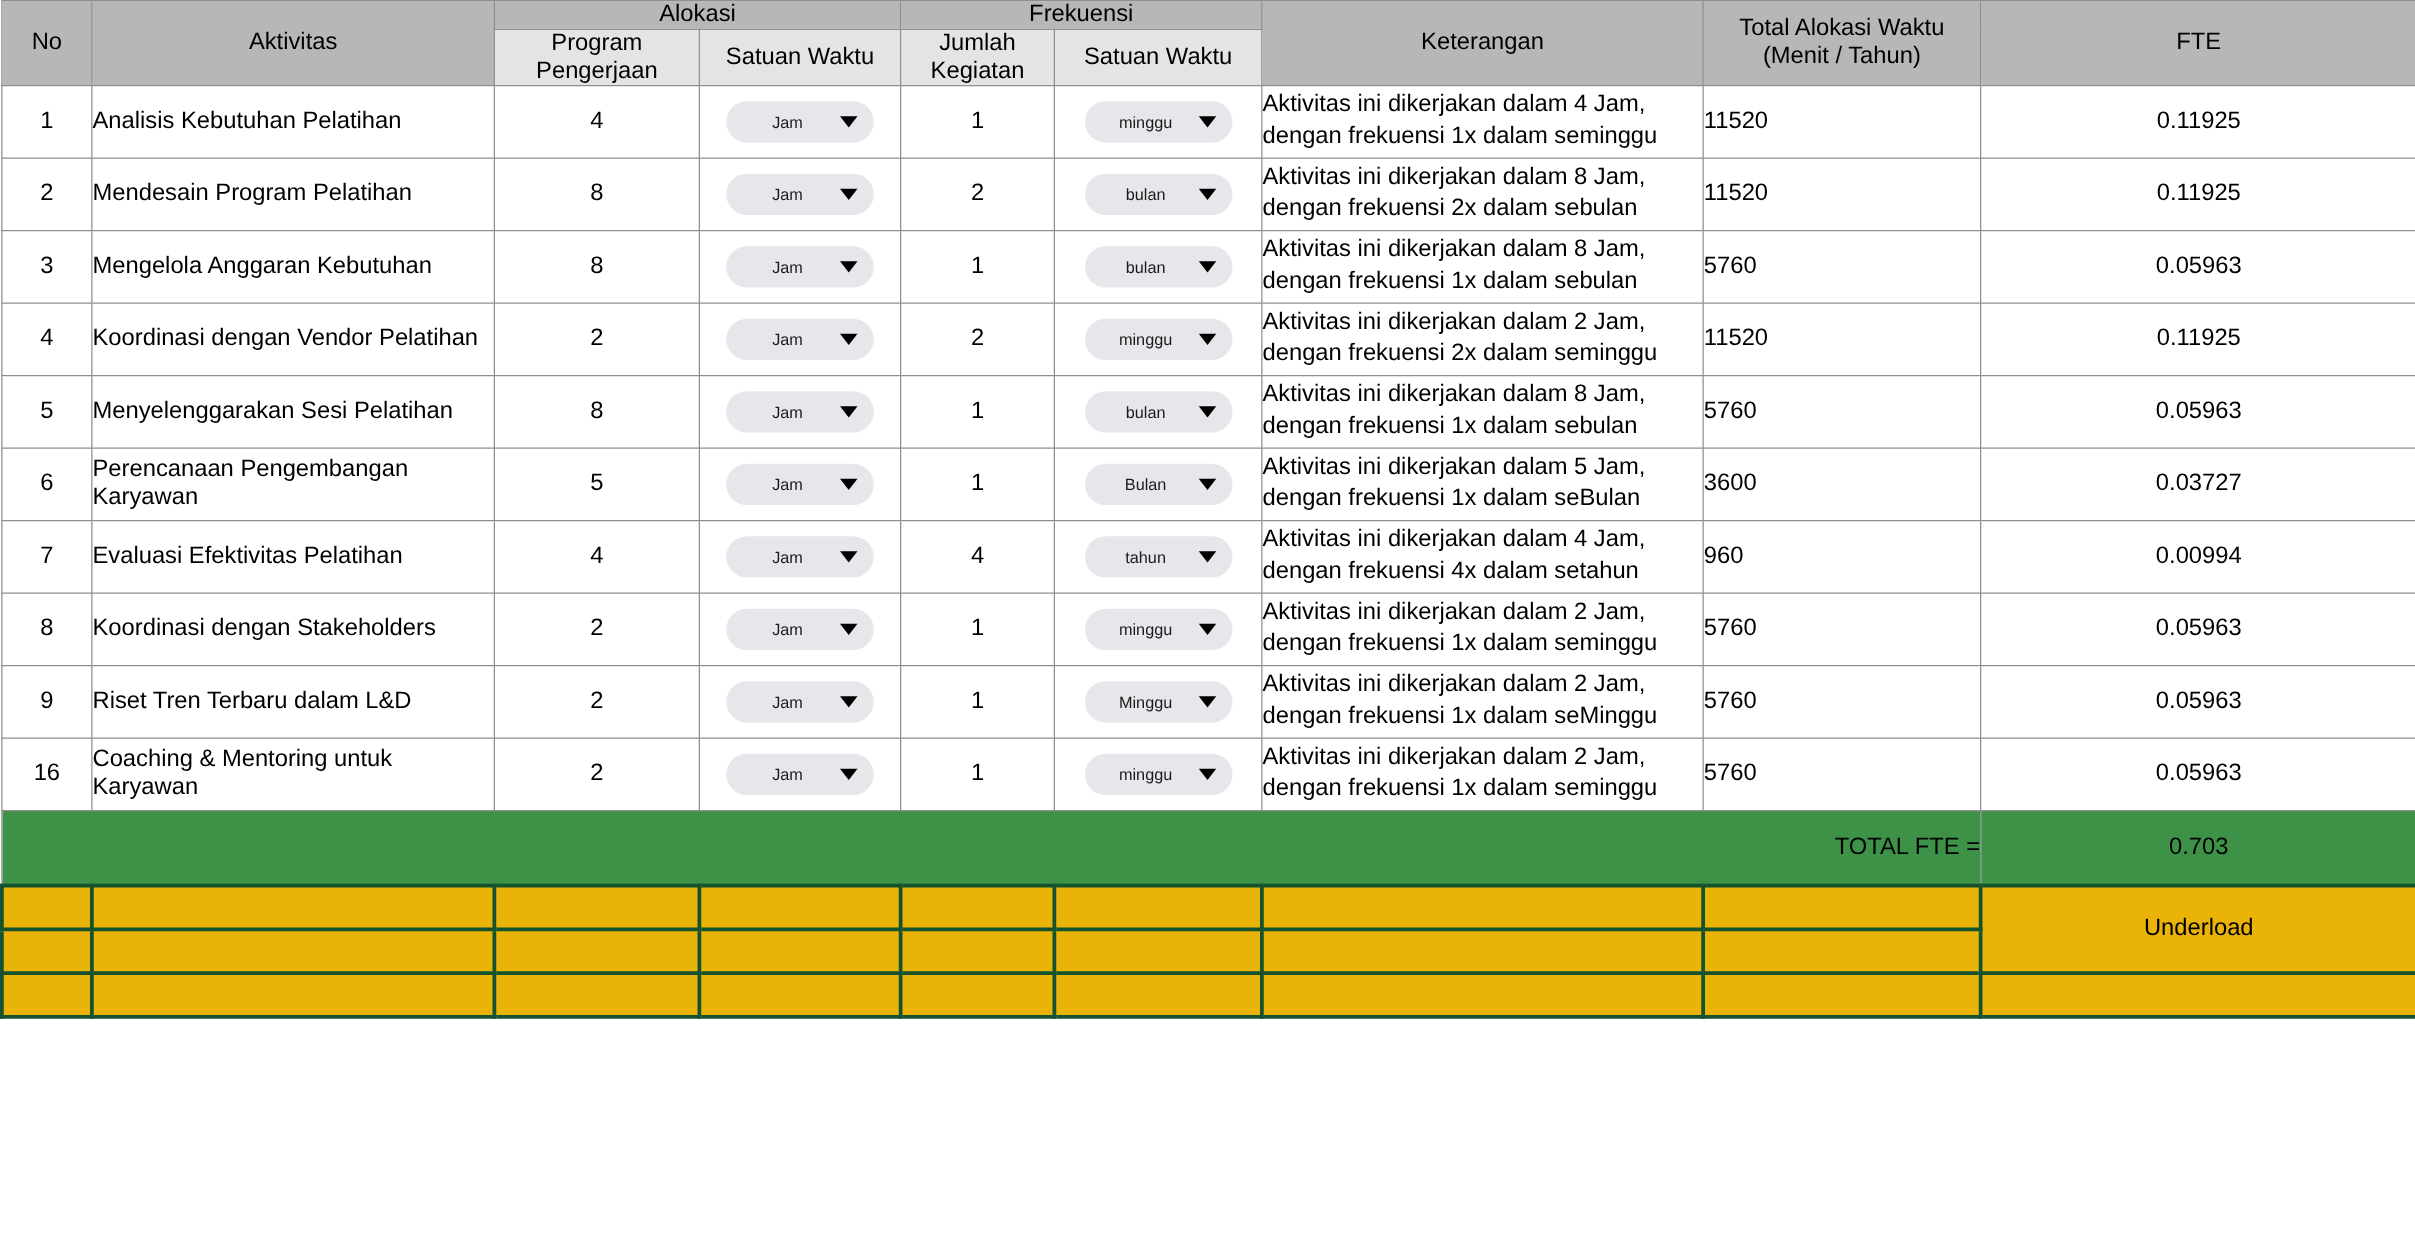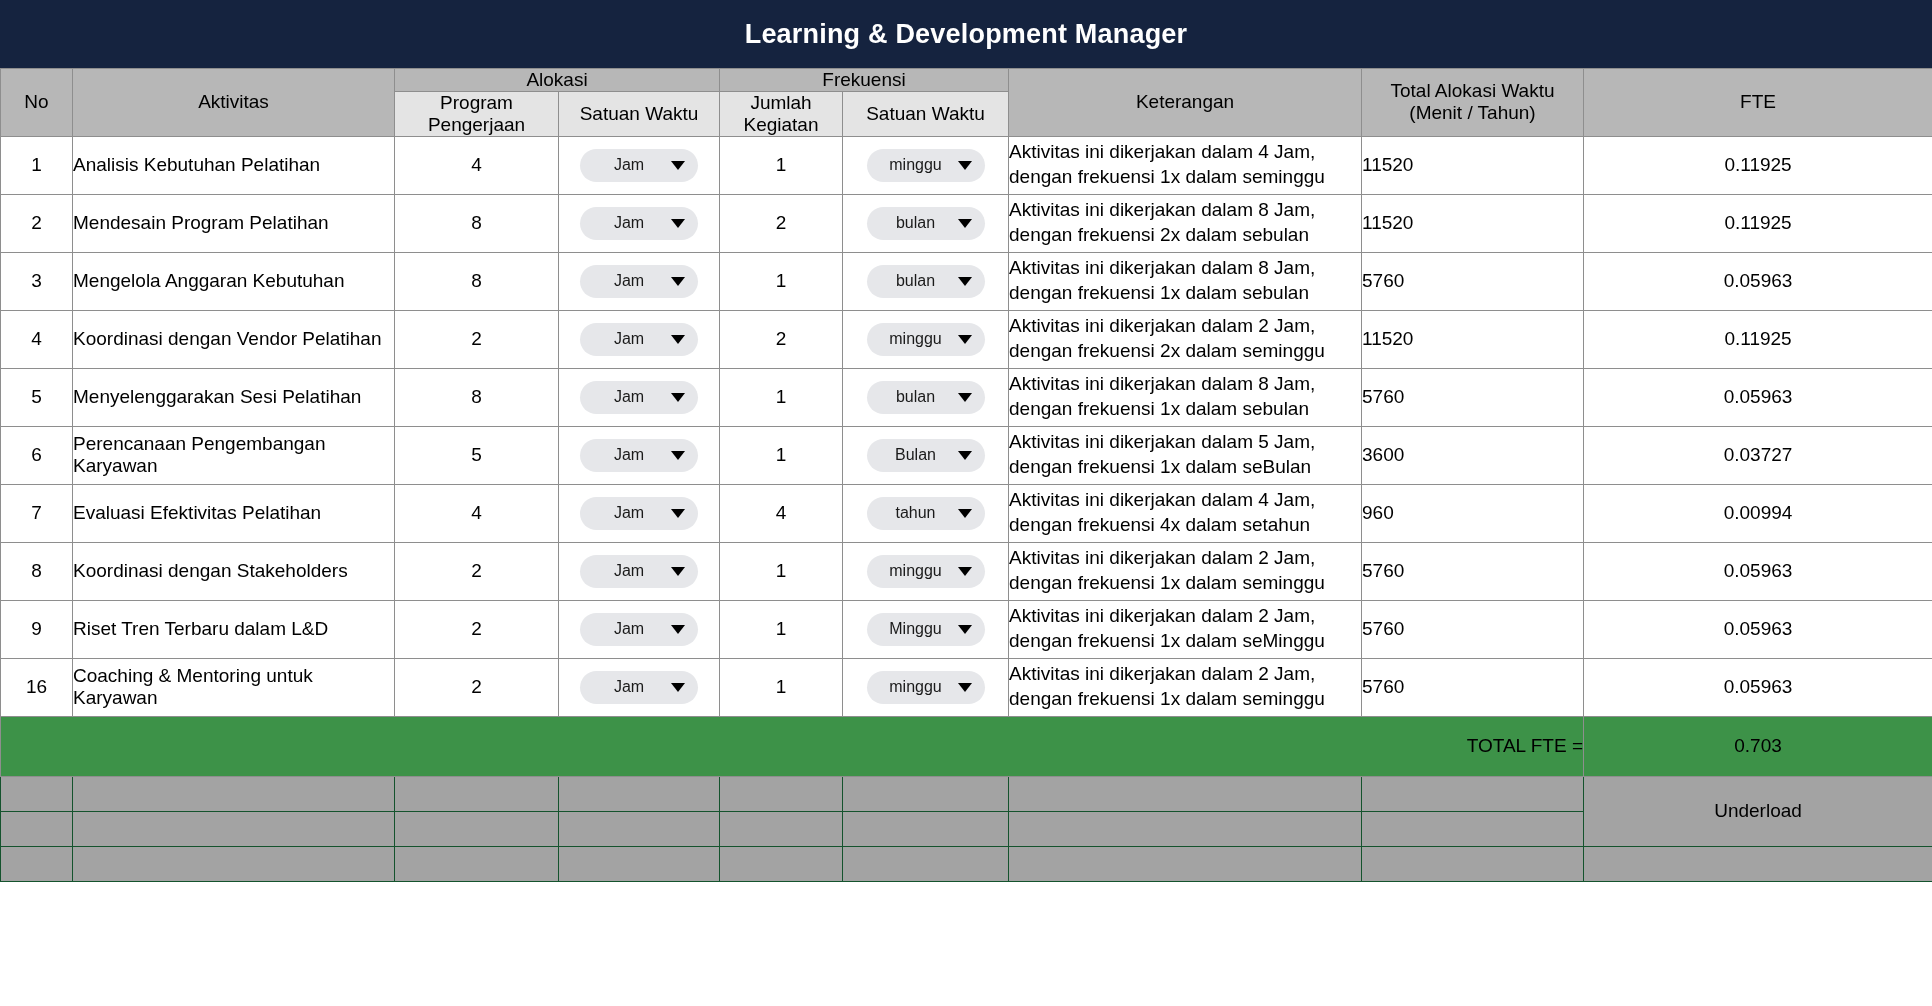--- a/index.html
+++ b/index.html
@@ -82,21 +82,21 @@
   
   .pill {
     display: inline-flex;
     align-items: center;
     justify-content: flex-start;
     background: #e6e7ea;
     border-radius: 18px;
     height: 33px;
     min-width: 118px;
     padding: 0 13px 0 15px;
-    font-size: 16px;
+    font-size: 13px;
     color: #1a1a1a;
     cursor: pointer;
     user-select: none;
   }
   .pill .pill-label { flex: 1 1 auto; text-align: center; padding-right: 4px; }
   .pill .caret {
     width: 0; height: 0;
     border-left: 7px solid transparent;
     border-right: 7px solid transparent;
     border-top: 9px solid #000000;
@@ -119,41 +119,38 @@
   }
   .total-value {
     color: #fff700;
     font-weight: bold;
     font-size: 27px;
     text-align: center;
   }
 
   tr.blank-row td {
     height: 35px;
-    border: 1px solid #14532d;
-    background: #a3a3a3;
+    border: 3px solid #14532d;
+    background: #eab308;
   }
   td.underload {
     background: #f9d2d2;
     border: 1px solid #d9d9d9;
     color: #8c1616;
     font-weight: bold;
     font-size: 31px;
     text-align: center;
     vertical-align: middle;
   }
 </style>
 </head>
 <body>
 
 <div id="sheet">
 
-  <div class="title-bar">
-    <span class="title-text">Learning &amp; Development Manager</span>
-  </div>
 
   <table class="fte">
     <colgroup>
       <col style="width:72px">
       <col style="width:322px">
       <col style="width:164px">
       <col style="width:161px">
       <col style="width:123px">
       <col style="width:166px">
       <col style="width:353px">

